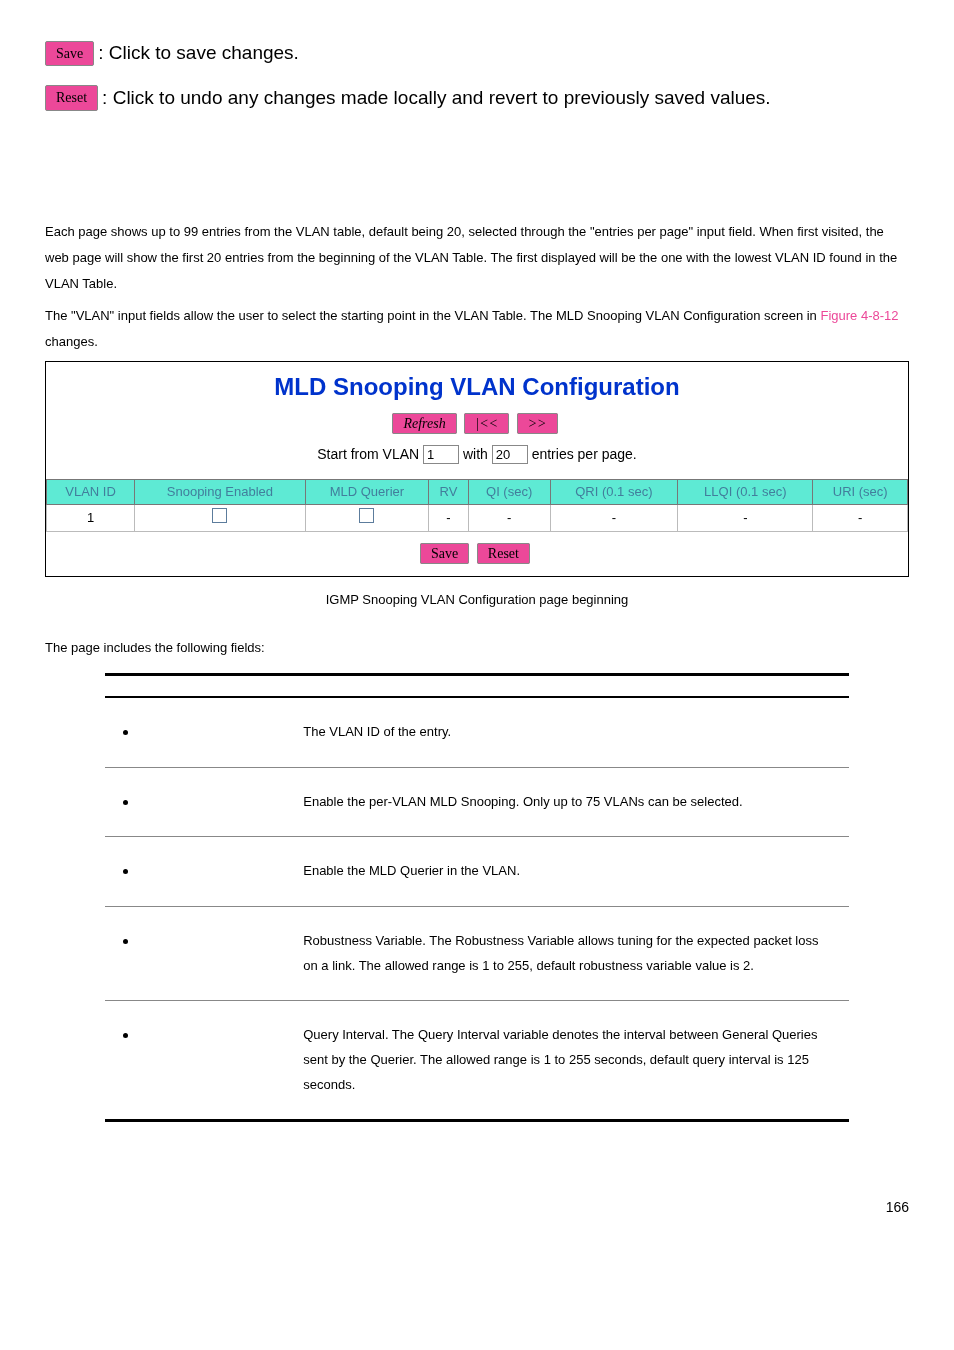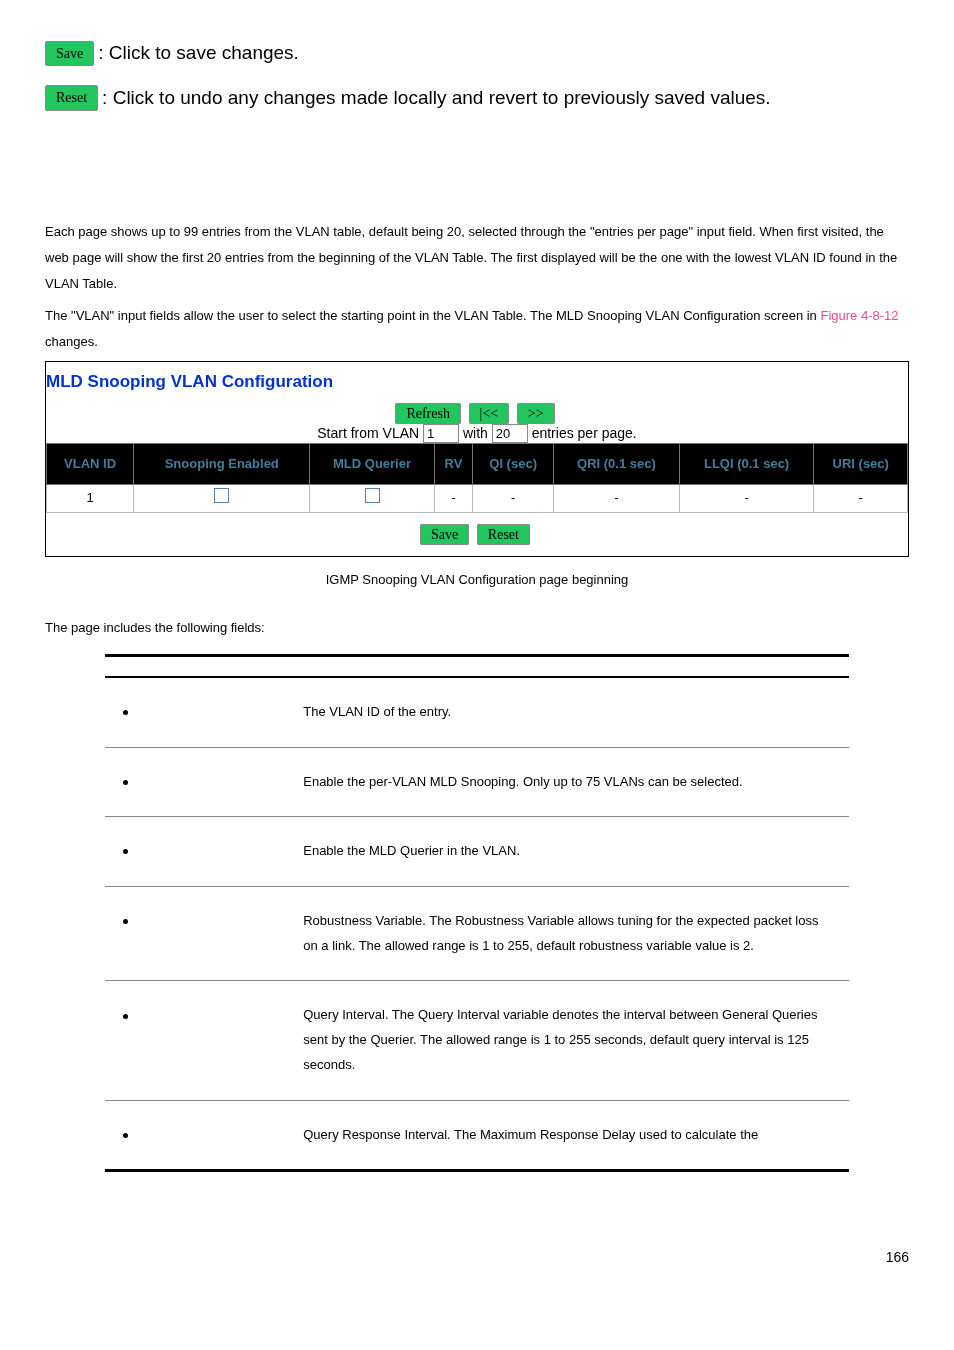--- a/index.html
+++ b/index.html
@@ -12,21 +12,21 @@
     box-sizing: border-box;
     line-height: 1.4;
   }
   .top-btn-row {
     display: flex;
     align-items: center;
     margin-bottom: 18px;
   }
   .ui-button {
     border: 1px solid #888;
-    background: #22c55e;
+    background: #ec4899;
     padding: 2px 10px;
     font-family: "Times New Roman", serif;
     font-size: 14px;
     border-radius: 2px;
     margin-right: 4px;
   }
   .top-desc {
     font-size: 19px;
   }
   .section-gap {
@@ -38,50 +38,54 @@
   }
   .figure-link {
     color: #ec4899;
   }
   .panel {
     border: 1px solid #000;
     margin-top: 6px;
     padding: 0;
   }
   .panel-title {
+    text-align: center;
     color: #0033cc;
     font-weight: bold;
-    font-size: 17px;
+    font-size: 24px;
     margin: 8px 0 10px 0;
   }
   .panel-controls {
     text-align: center;
+    margin-bottom: 12px;
+    font-style: italic;
   }
   .panel-controls2 {
     text-align: center;
+    margin-bottom: 14px;
     font-size: 14px;
   }
   .sm-input {
     border: 1px solid #888;
     padding: 1px 3px;
     width: 28px;
     font-size: 13px;
   }
   .mld-table {
     width: 100%;
     border-collapse: collapse;
     margin: 0;
   }
   .mld-table th {
     border: 1px solid #777;
-    background: #000000;
+    background: #5eead4;
     color: #427e9c;
-    font-weight: bold;
-    font-size: 13px;
-    padding: 11px 4px;
+    font-weight: normal;
+    font-size: 13px;
+    padding: 3px 4px;
     text-align: center;
     white-space: nowrap;
   }
   .mld-table td {
     border: 1px solid #bbb;
     padding: 3px 6px;
     text-align: center;
     font-size: 13px;
   }
   .mld-checkbox {
@@ -238,20 +242,16 @@
       <td>Enable the MLD Querier in the VLAN.</td>
     </tr>
     <tr>
       <td class="bullet-cell"><span class="bullet-dot"></span></td>
       <td>Robustness Variable. The Robustness Variable allows tuning for the expected packet loss on a link. The allowed range is 1 to 255, default robustness variable value is 2.</td>
     </tr>
     <tr>
       <td class="bullet-cell"><span class="bullet-dot"></span></td>
       <td>Query Interval. The Query Interval variable denotes the interval between General Queries sent by the Querier. The allowed range is 1 to 255 seconds, default query interval is 125 seconds.</td>
     </tr>
-    <tr>
-      <td class="bullet-cell"><span class="bullet-dot"></span></td>
-      <td>Query Response Interval. The Maximum Response Delay used to calculate the</td>
-    </tr>
   </tbody>
 </table>
 
 <div class="page-num">166</div>
 
 </body></html>

